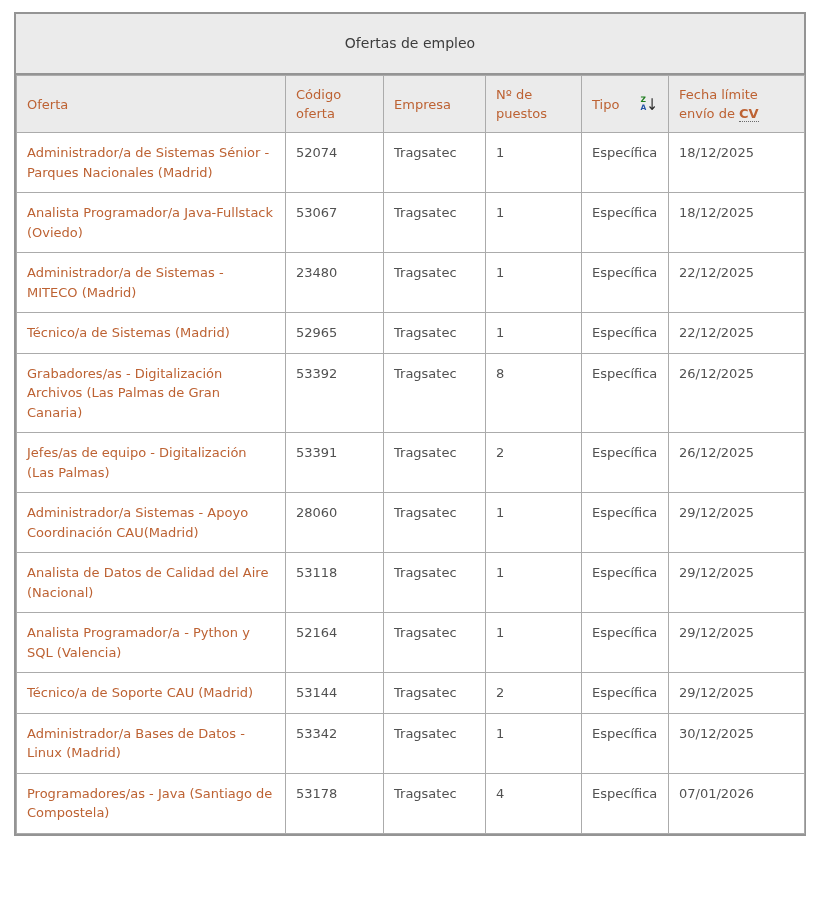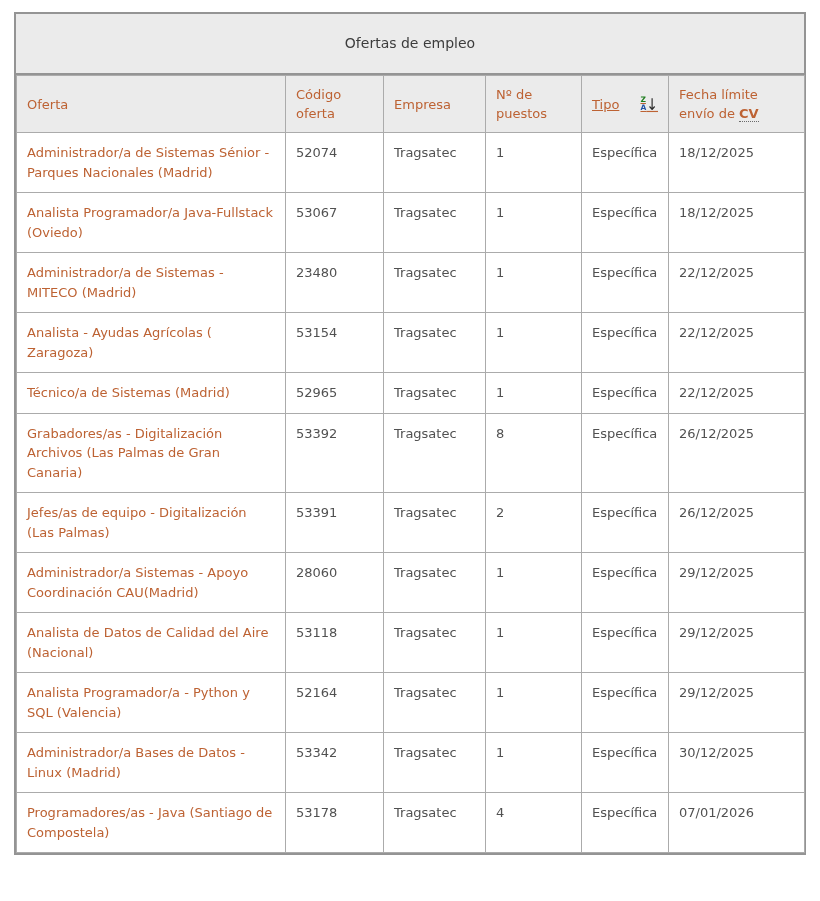--- a/index.html
+++ b/index.html
@@ -61,21 +61,21 @@
     padding:10px 8px 10px 10px;
     border:1px solid var(--c-border-inner);
     color:var(--c-body);
     word-wrap:break-word;
   }
   td .link{
     color:var(--c-link);
     cursor:pointer;
     text-decoration:none;
   }
-  .th-flex{display:flex;align-items:center;text-decoration:underline;}
+  .th-flex{display:flex;align-items:center;}
   .th-label{display:inline;}
   .sort-icon{
     display:inline-flex;
     align-items:center;
     margin-left:auto;
     padding-right:2px;
     cursor:pointer;
     user-select:none;
   }
   .sort-letters{
@@ -163,28 +163,20 @@
   </tr>
         <tr>
     <td><span class="link">Administrador/a de Sistemas - MITECO (Madrid)</span></td>
     <td>23480</td>
     <td>Tragsatec</td>
     <td>1</td>
     <td>Específica</td>
     <td>22/12/2025</td>
   </tr>
         <tr>
-    <td><span class="link">Analista - Ayudas Agrícolas ( Zaragoza)</span></td>
-    <td>53154</td>
-    <td>Tragsatec</td>
-    <td>1</td>
-    <td>Específica</td>
-    <td>22/12/2025</td>
-  </tr>
-        <tr>
     <td><span class="link">Técnico/a de Sistemas (Madrid)</span></td>
     <td>52965</td>
     <td>Tragsatec</td>
     <td>1</td>
     <td>Específica</td>
     <td>22/12/2025</td>
   </tr>
         <tr>
     <td><span class="link">Grabadores/as - Digitalización Archivos (Las Palmas de Gran Canaria)</span></td>
     <td>53392</td>
@@ -215,20 +207,28 @@
     <td>Tragsatec</td>
     <td>1</td>
     <td>Específica</td>
     <td>29/12/2025</td>
   </tr>
         <tr>
     <td><span class="link">Analista Programador/a - Python y SQL (Valencia)</span></td>
     <td>52164</td>
     <td>Tragsatec</td>
     <td>1</td>
+    <td>Específica</td>
+    <td>29/12/2025</td>
+  </tr>
+        <tr>
+    <td><span class="link">Técnico/a de Soporte CAU (Madrid)</span></td>
+    <td>53144</td>
+    <td>Tragsatec</td>
+    <td>2</td>
     <td>Específica</td>
     <td>29/12/2025</td>
   </tr>
         <tr>
     <td><span class="link">Administrador/a Bases de Datos - Linux (Madrid)</span></td>
     <td>53342</td>
     <td>Tragsatec</td>
     <td>1</td>
     <td>Específica</td>
     <td>30/12/2025</td>

